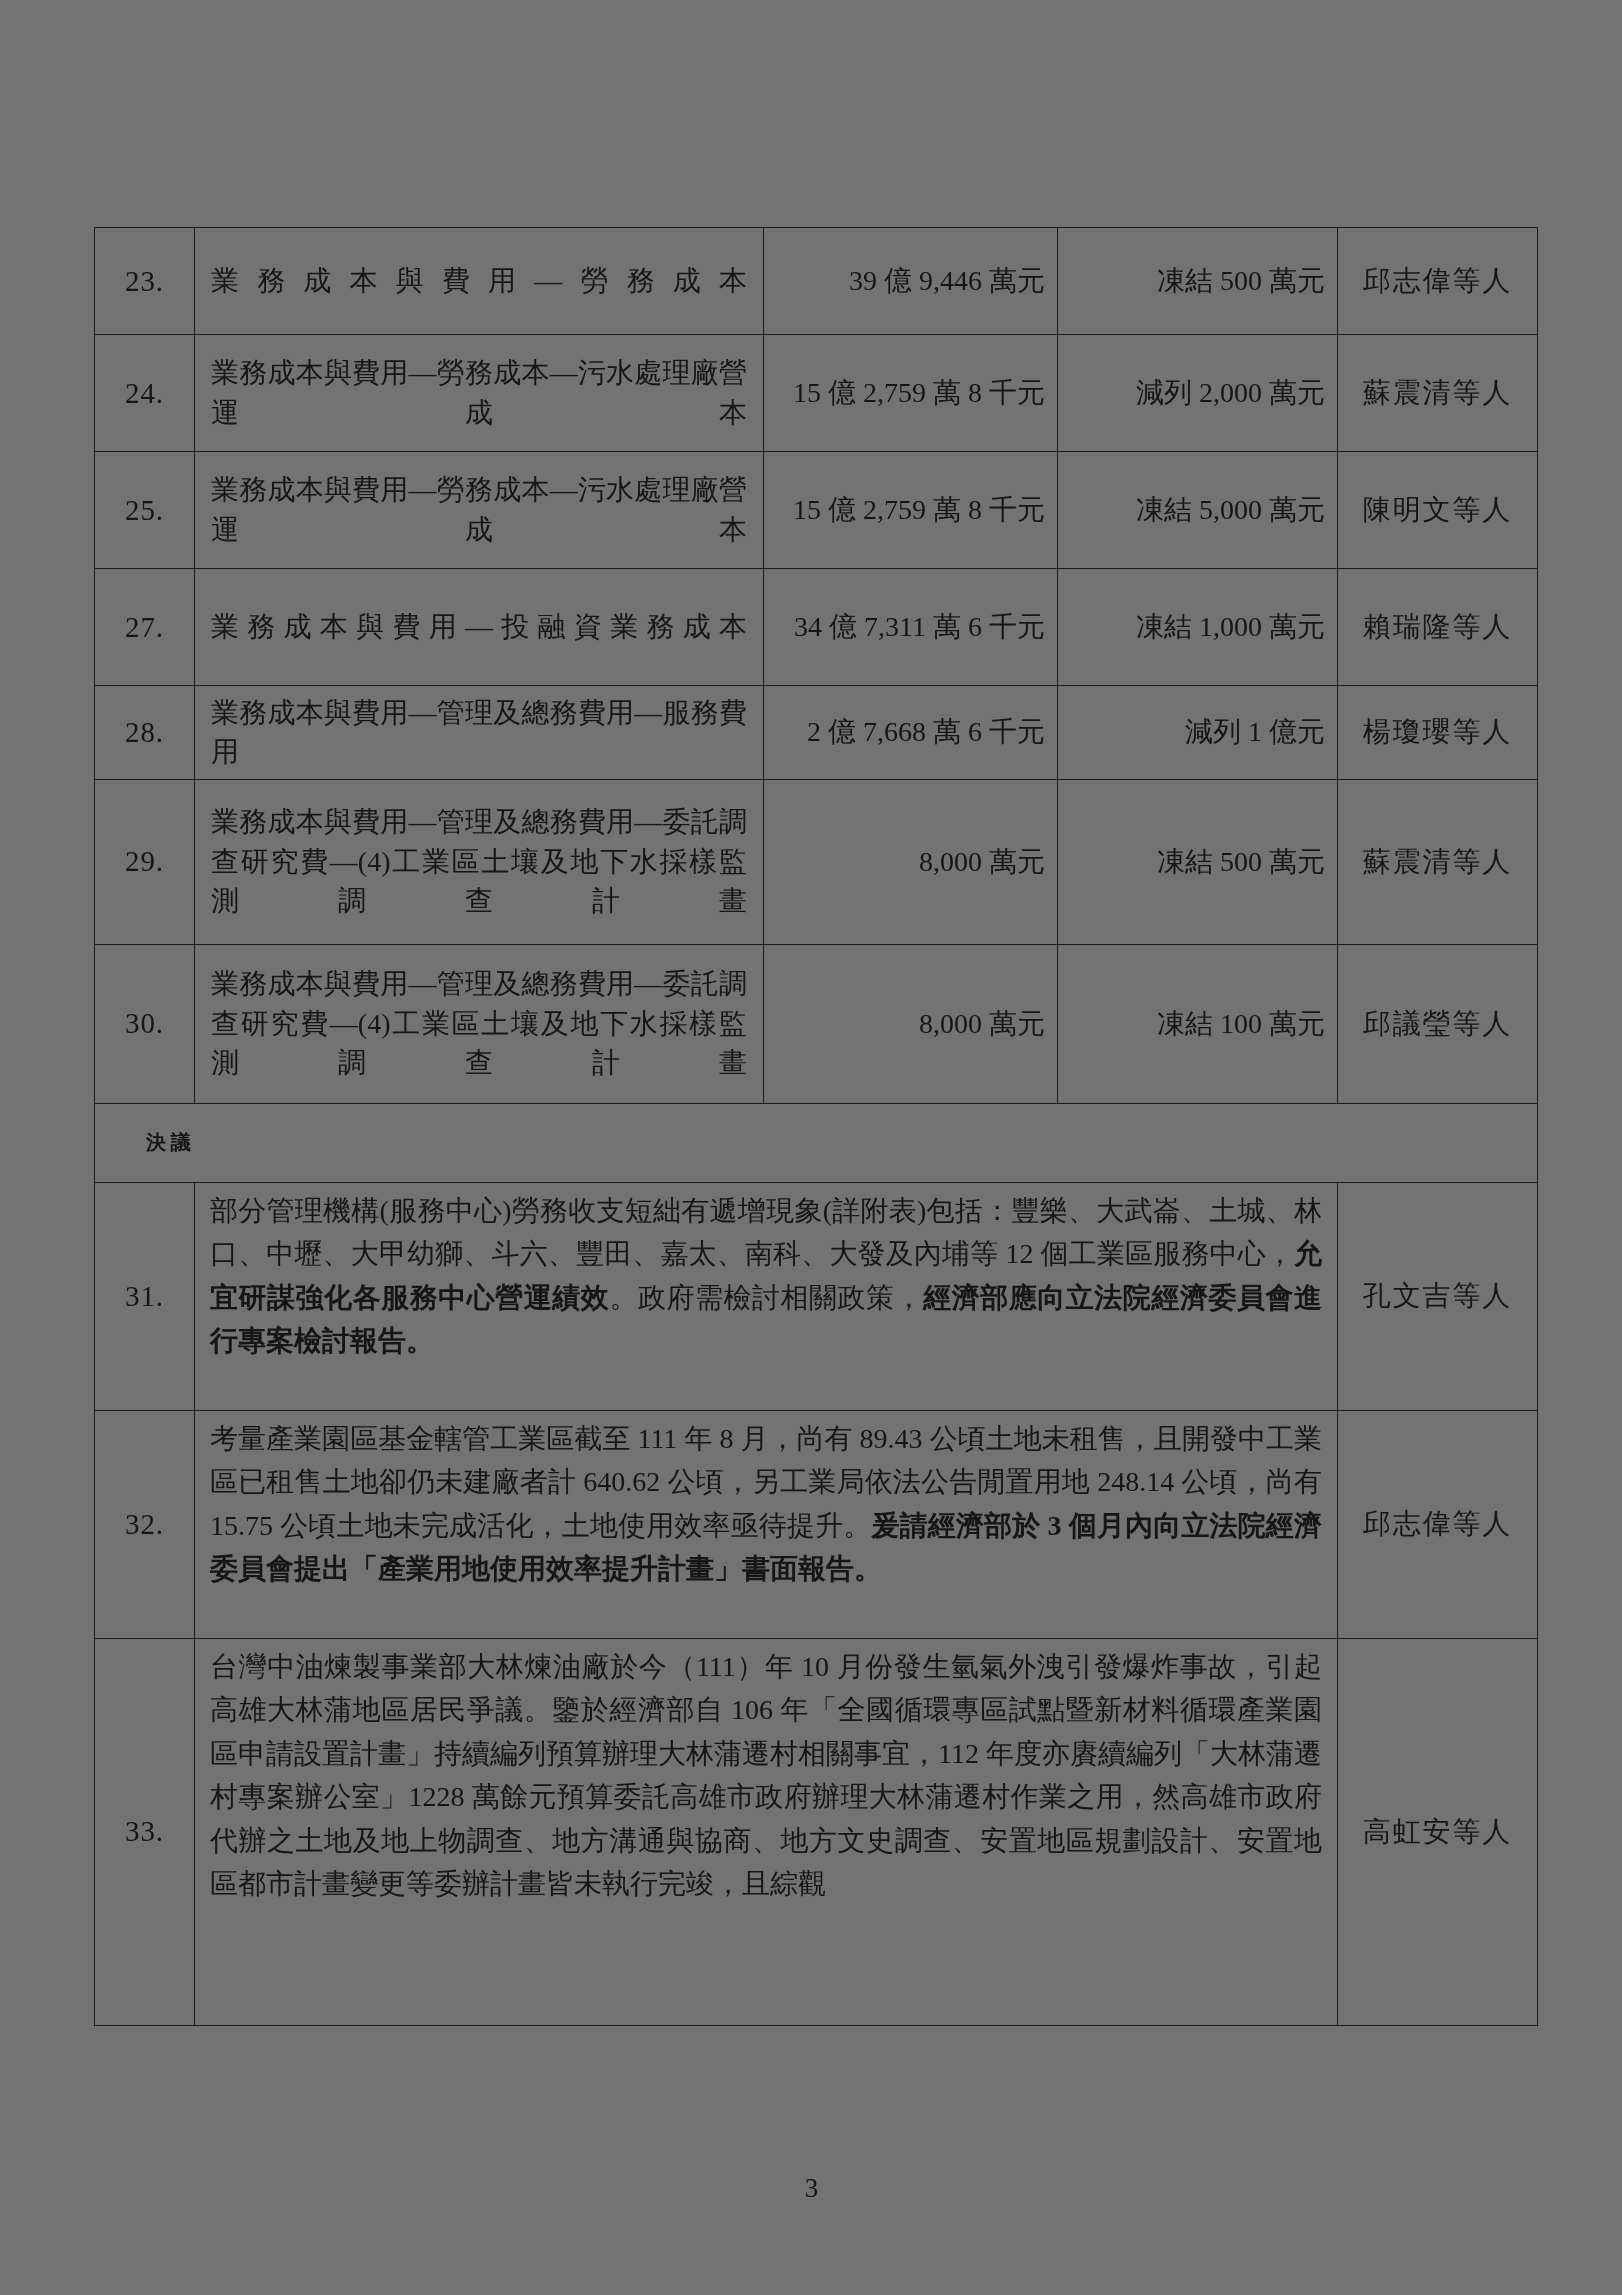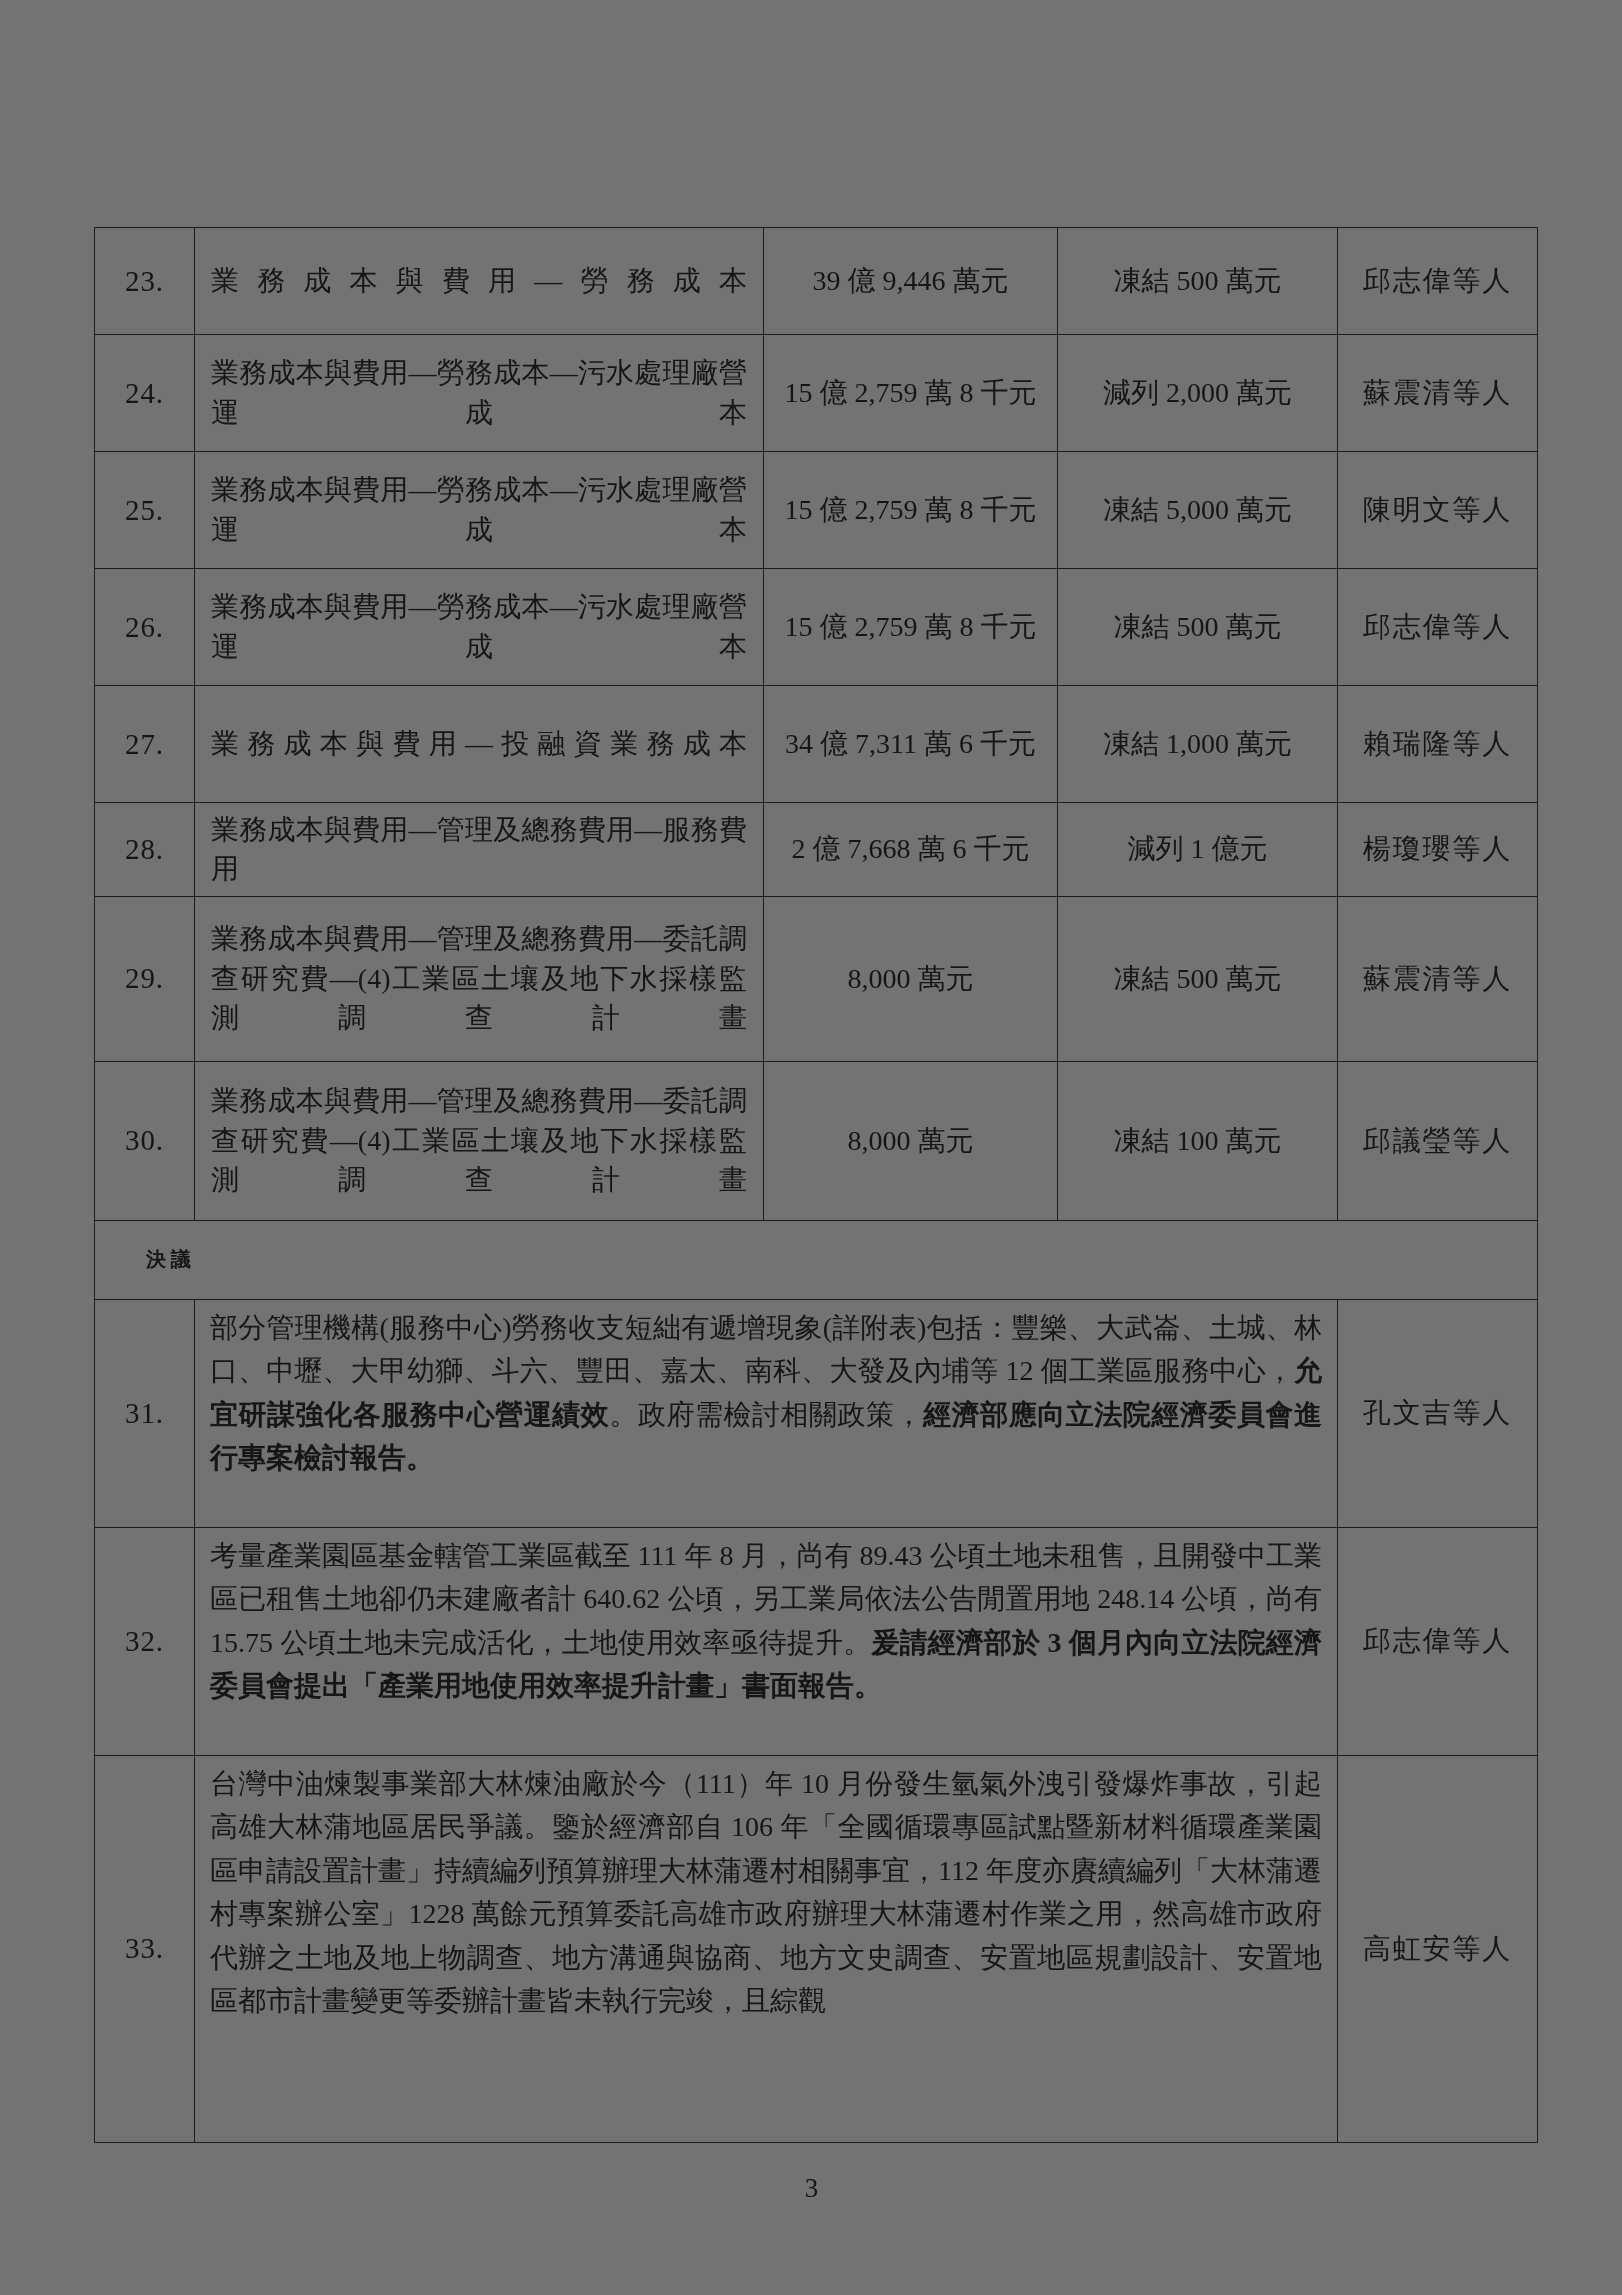--- a/index.html
+++ b/index.html
@@ -34,21 +34,21 @@
   }
   .c-item {
     text-align: justify;
     text-align-last: justify;
     line-height: 1.42;
     padding: 6.5px 16px;
   }
   .c-amt, .c-act {
     line-height: 1.5;
     padding: 6.5px 12px;
-    text-align: center;
+    text-align: right;
     font-family: Liberation Serif, serif;
   }
   .c-prop {
     text-align: center;
     letter-spacing: 1.9px;
     padding: 4.7px 2.8px;
   }
   .section-cell {
     font-weight: bold;
     font-size: 20px;
@@ -103,27 +103,20 @@
         <td class="c-prop">蘇震清等人</td>
       </tr>
       <tr style="height:117px">
         <td class="c-no">25.</td>
         <td class="c-item">業務成本與費用—勞務成本—污水處理廠營運成本</td>
         <td class="c-amt">15 億 2,759 萬 8 千元</td>
         <td class="c-act">凍結 5,000 萬元</td>
         <td class="c-prop">陳明文等人</td>
       </tr>
       <tr style="height:117px">
-        <td class="c-no">26.</td>
-        <td class="c-item">業務成本與費用—勞務成本—污水處理廠營運成本</td>
-        <td class="c-amt">15 億 2,759 萬 8 千元</td>
-        <td class="c-act">凍結 500 萬元</td>
-        <td class="c-prop">邱志偉等人</td>
-      </tr>
-      <tr style="height:117px">
         <td class="c-no">27.</td>
         <td class="c-item">業務成本與費用—投融資業務成本</td>
         <td class="c-amt">34 億 7,311 萬 6 千元</td>
         <td class="c-act">凍結 1,000 萬元</td>
         <td class="c-prop">賴瑞隆等人</td>
       </tr>
       <tr style="height:90px">
         <td class="c-no">28.</td>
         <td class="c-item">業務成本與費用—管理及總務費用—服務費用</td>
         <td class="c-amt">2 億 7,668 萬 6 千元</td>

